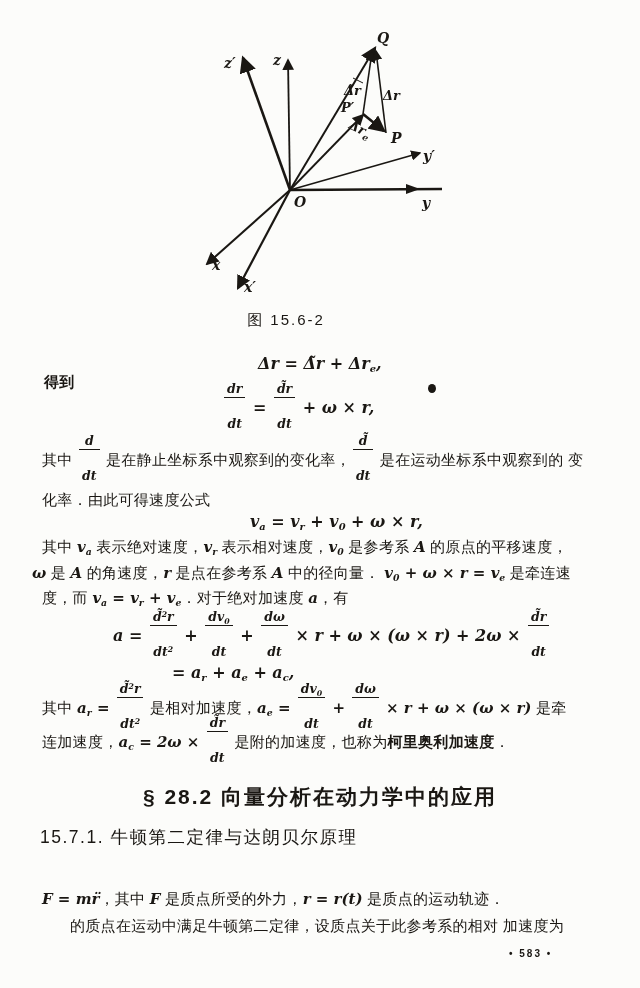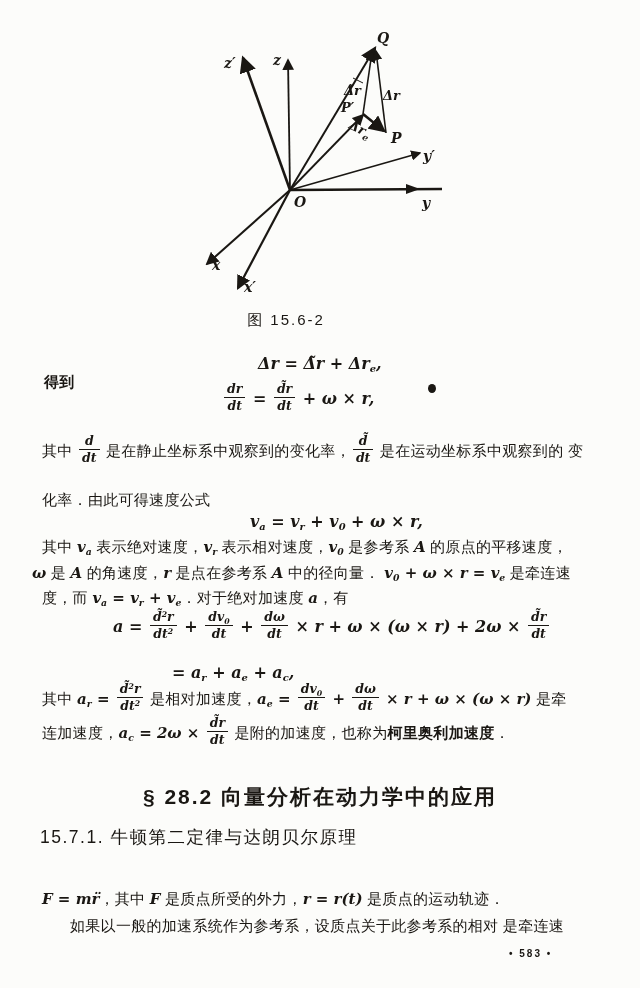--- a/index.html
+++ b/index.html
@@ -10,21 +10,21 @@
   }
   .line{position:absolute;font-size:15px;line-height:1.5;white-space:nowrap;letter-spacing:.3px;}
   .math{font-family:"DejaVu Serif","Liberation Serif",serif;font-style:italic;font-weight:600;letter-spacing:0;}
   .math sub,.math sup{font-size:.62em;font-style:italic;line-height:0;}
   .math sub{vertical-align:-.35em;}
   .math sup{vertical-align:.55em;}
   .b{font-weight:bold;}
   .eq{font-size:16px;}
   .eq .frac,.richline .frac{font-size:12.5px;}
   .frac{display:inline-flex;flex-direction:column;vertical-align:middle;text-align:center;
-        margin:0 2px;line-height:1.15;transform:translateY(-2px);}
+        margin:0 2px;line-height:1.15;transform:translateY(-2px);gap:18px;}
   .frac .num{display:block;border-bottom:1.4px solid currentColor;padding:0 3px 1px;}
   .frac .den{display:block;padding:1px 3px 0;}
   .caption{position:absolute;left:0;width:572px;text-align:center;font-size:15px;letter-spacing:2px;}
   .heading{position:absolute;left:20px;width:600px;text-align:center;
            font-size:21px;font-weight:bold;letter-spacing:2px;}
   .subheading{position:absolute;font-size:17.5px;letter-spacing:1.5px;font-weight:500;}
   .pagenum{position:absolute;font-size:10px;font-weight:bold;letter-spacing:2px;}
   .blob{position:absolute;width:8px;height:9px;background:#1a1713;border-radius:50%;}
   svg.figure{position:absolute;}
   .flab{font-family:"DejaVu Serif","Liberation Serif",serif;font-style:italic;
@@ -131,17 +131,17 @@
         </span> × r + ω × (ω × r)</span> 是牵</div>
   <div class="line richline" style="left:42px;top:718px">连加速度，<span class="math">a<sub>c</sub> = 2ω × <span class="frac">
           <span class="num">d̃r</span>
           <span class="den">dt</span>
         </span></span> 是附的加速度，也称为<span class="b">柯里奥利加速度</span>．</div>
 
   <div class="heading" style="top:783px">§ 28.2   向量分析在动力学中的应用</div>
   <div class="subheading" style="left:40px;top:825px">15.7.1. 牛顿第二定律与达朗贝尔原理</div>
 
   <div class="line richline" style="left:42px;top:888px"><span class="math">F = mr̈</span>，其中 <span class="math">F</span> 是质点所受的外力，<span class="math">r = r(t)</span> 是质点的运动轨迹．</div>
-  <div class="line richline" style="left:70px;top:915px">如果以一般的加速系统作为参考系，设质点关于此参考系的相对 是牵连速</div>
+  <div class="line richline" style="left:70px;top:915px">的质点在运动中满足牛顿第二定律，设质点关于此参考系的相对 加速度为</div>
 
   <div class="pagenum" style="left:509px;top:948px">• 583 •</div>
 
 </div>
 
 </body></html>

